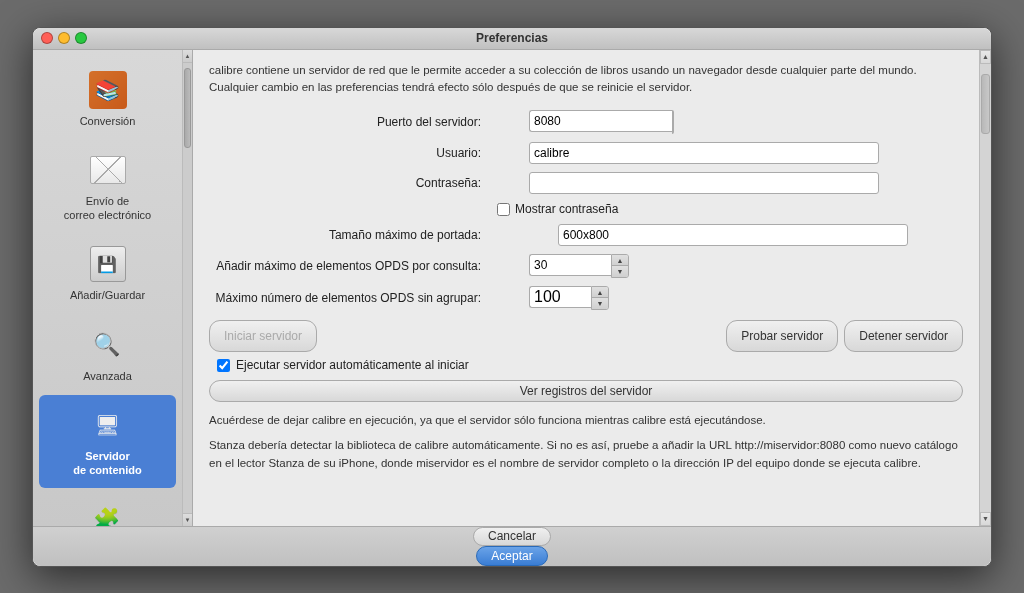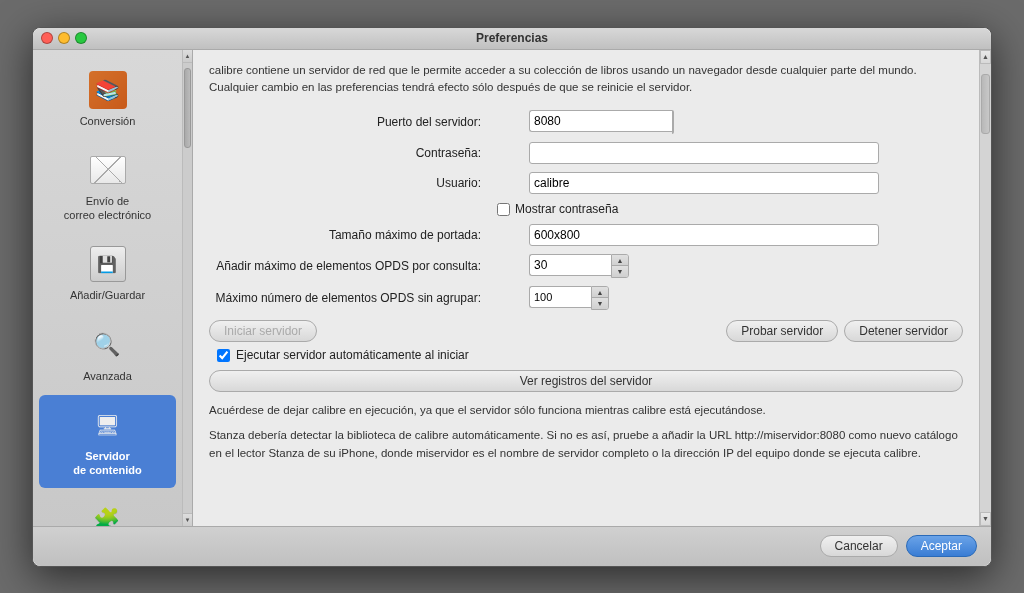--- a/index.html
+++ b/index.html
@@ -280,21 +280,21 @@
     .show-password-row input[type=checkbox] {
       margin-right: 5px;
     }
     .buttons-row {
       display: flex;
       align-items: center;
       margin: 10px 0 6px 0;
       gap: 6px;
     }
     .mac-button {
-      height: 22px;
+      height: 32px;
       padding: 0 14px;
       background: linear-gradient(to bottom, #f0f0f0, #d8d8d8);
       border: 1px solid #aaa;
       border-radius: 11px;
       font-size: 12px;
       font-family: inherit;
       cursor: pointer;
       color: #333;
       display: flex;
       align-items: center;
@@ -370,21 +370,21 @@
     }
     .bottom-bar {
       height: 40px;
       background: linear-gradient(to bottom, #d0d0d0, #c0c0c0);
       border-top: 1px solid #aaa;
       border-radius: 0 0 8px 8px;
       display: flex;
       align-items: center;
       justify-content: flex-end;
       padding: 0 14px;
-      gap: 8px;
+      flex-direction: column;
     }
     .sidebar-scroll-container {
       display: flex;
       width: 160px;
       flex-shrink: 0;
       border-right: 1px solid #aaa;
     }
     .sidebar-scroll-container .sidebar {
       border-right: none;
       flex: 1;
@@ -510,54 +510,54 @@
             <div class="spinbox" style="width:120px">
               <input type="text" class="form-input" value="8080" style="">
               <div class="spinbox-btns">
                 <button class="spinbox-btn">▲</button>
                 <button class="spinbox-btn">▼</button>
               </div>
             </div>
           </div>
 
           <div class="form-row">
+            <span class="form-label">Usuario:</span>
+            <input type="text" class="form-input" value="calibre" style="max-width: 350px;">
+          </div>
+
+          <div class="form-row">
             <span class="form-label">Contraseña:</span>
             <input type="password" class="form-input" value="" style="max-width: 350px;">
-          </div>
-
-          <div class="form-row">
-            <span class="form-label">Usuario:</span>
-            <input type="text" class="form-input" value="calibre" style="max-width: 350px;">
           </div>
 
           <div class="show-password-row">
             <input type="checkbox" id="show-pwd" style="">
             <label class="checkbox-label" for="show-pwd">Mostrar contraseña</label>
           </div>
 
           <div class="form-row">
             <span class="form-label">Tamaño máximo de portada:</span>
-            <input type="text" class="form-input" value="600x800" style="max-width: 350px;">
+            <input type="text" class="form-input" value="600x800" style="max-width: 350px; margin-left: 29px;">
           </div>
 
           <div class="form-row">
             <span class="form-label">Añadir máximo de elementos OPDS por consulta:</span>
             <div class="spinbox" style="width:100px">
               <input type="text" value="30" style="border-top: 1px solid rgb(170, 170, 170); border-bottom: 1px solid rgb(170, 170, 170); border-left: 1px solid rgb(170, 170, 170); border-image: initial; border-right: none; border-radius: 3px 0px 0px 3px; padding: 0px 4px; font-size: 12px; height: 22px; font-family: inherit; width: 100%; outline: none;">
               <div class="spinbox-btns">
                 <button class="spinbox-btn">▲</button>
                 <button class="spinbox-btn">▼</button>
               </div>
             </div>
           </div>
 
           <div class="form-row">
             <span class="form-label">Máximo número de elementos OPDS sin agrupar:</span>
             <div class="spinbox" style="width:80px">
-              <input type="text" value="100" style="border-top: 1px solid rgb(170, 170, 170); border-bottom: 1px solid rgb(170, 170, 170); border-left: 1px solid rgb(170, 170, 170); border-image: initial; border-right: none; border-radius: 3px 0px 0px 3px; padding: 0px 4px; font-size: 11px; height: 22px; font-family: inherit; width: 100%; outline: none;">
+              <input type="text" value="100" style="border-top: 1px solid rgb(170, 170, 170); border-bottom: 1px solid rgb(170, 170, 170); border-left: 1px solid rgb(170, 170, 170); border-image: initial; border-right: none; border-radius: 3px 0px 0px 3px; padding: 0px 4px; font-size: 16px; height: 22px; font-family: inherit; width: 100%; outline: none;">
               <div class="spinbox-btns">
                 <button class="spinbox-btn">▲</button>
                 <button class="spinbox-btn">▼</button>
               </div>
             </div>
           </div>
 
           <div class="buttons-row">
             <button class="mac-button disabled">Iniciar servidor</button>
             <button class="mac-button push-right">Probar servidor</button>

